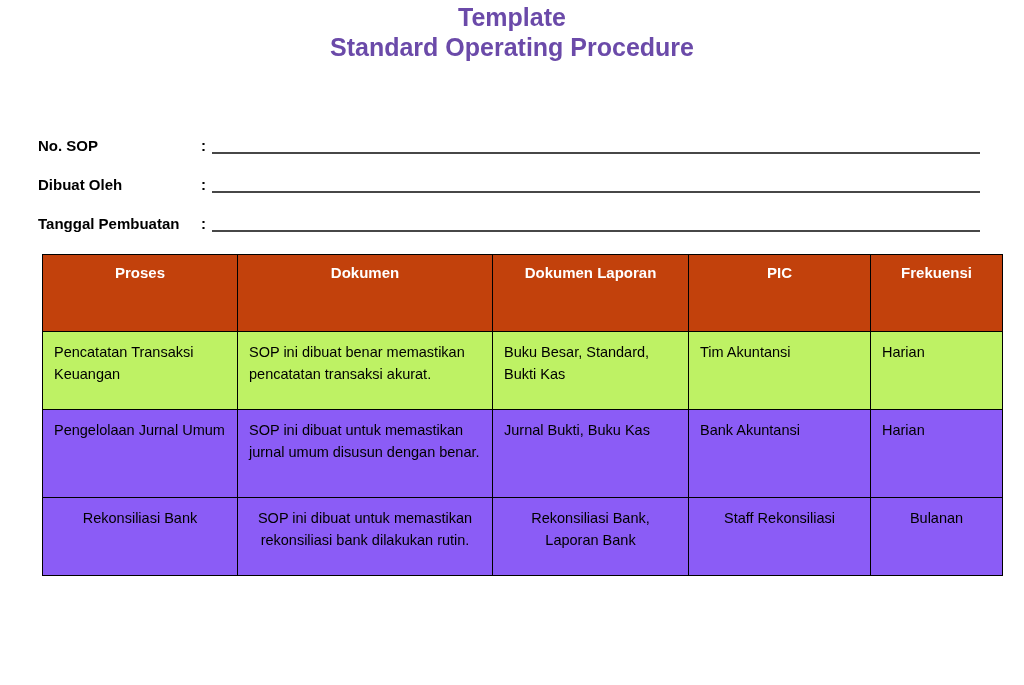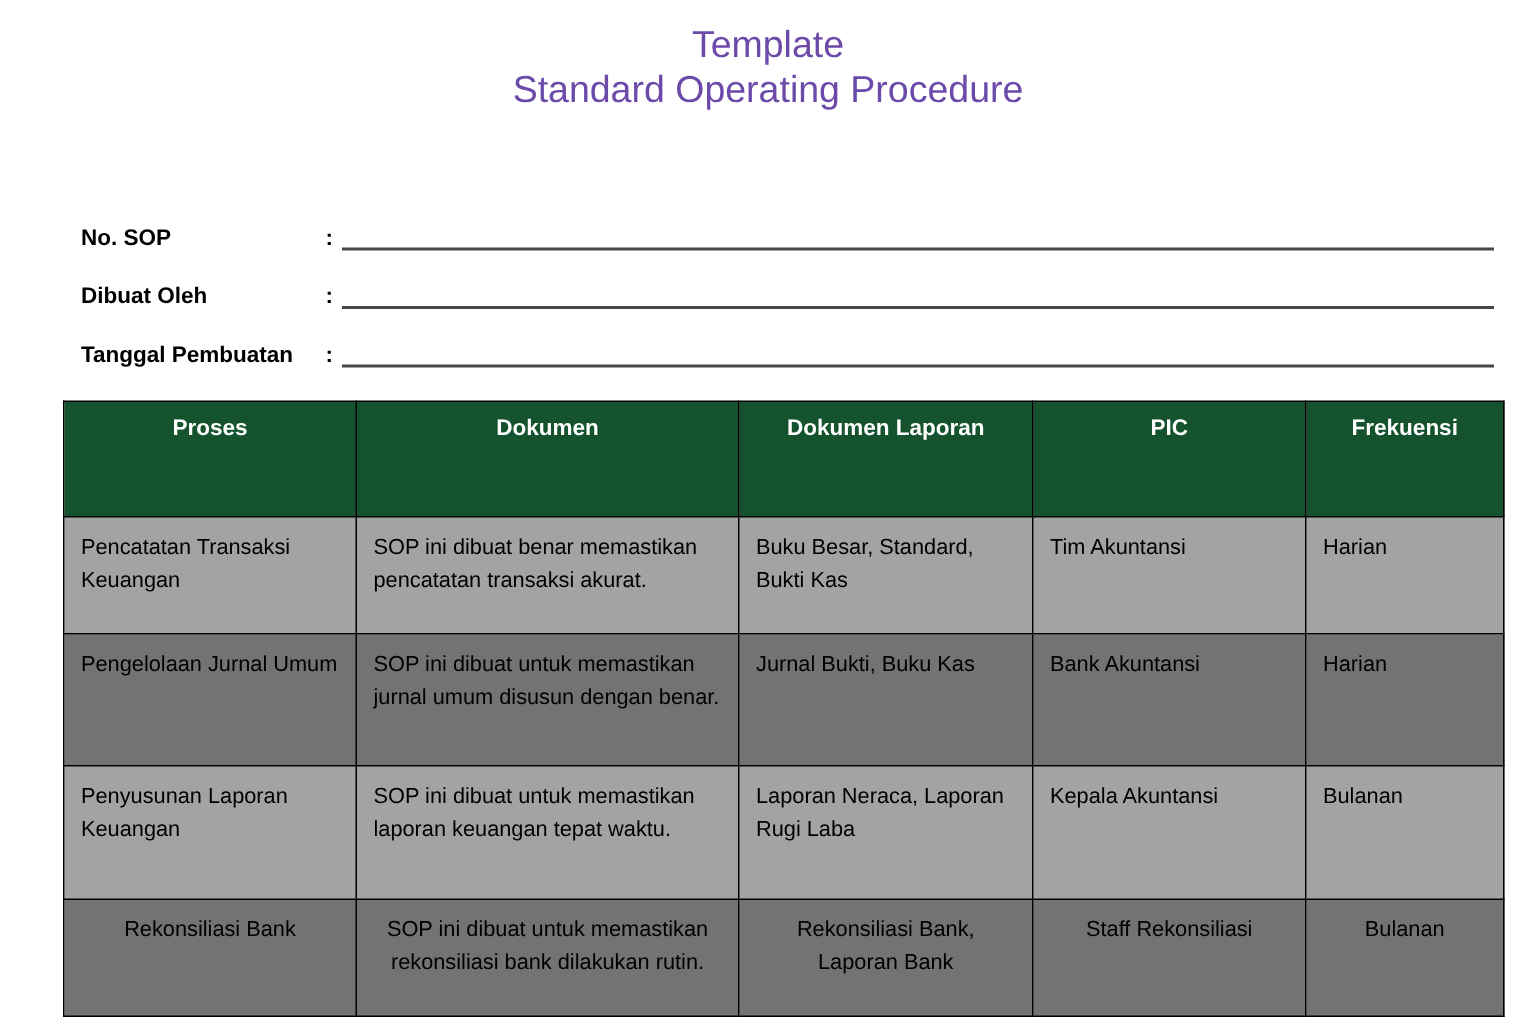--- a/index.html
+++ b/index.html
@@ -7,32 +7,32 @@
     width: 1024px; height: 685px;
     background: #ffffff;
     font-family: "Liberation Sans", sans-serif;
     color: #000000;
     overflow: hidden;
   }
   .page { position: relative; width: 1024px; height: 685px; }
 
   
   .doc-title {
-    margin-top: 15px;
+    margin-top: 2px;
     text-align: center;
     color: #6b4aa9;
-    font-weight: normal;
+    font-weight: bold;
     font-size: 25px;
     line-height: 30px;
   }
 
   
   .form-section {
     position: absolute;
-    left: 54px; top: 131px;
+    left: 38px; top: 131px;
     width: 942px;
   }
   .form-row {
     display: flex;
     align-items: flex-end;
     height: 21px;
     margin-bottom: 18px;
     font-size: 15px;
   }
   .form-label {
@@ -58,39 +58,39 @@
     border-collapse: collapse;
     width: 960px;
     table-layout: fixed;
   }
   table.sop-table th, table.sop-table td {
     border: 1.6px solid #000000;
     vertical-align: top;
     text-align: left;
   }
   table.sop-table th {
-    background: #14532d;
+    background: #c2410c;
     color: #ffffff;
     font-weight: bold;
     font-size: 15px;
     text-align: center;
     height: 77px;
     padding: 9px 6px 0 6px;
   }
   table.sop-table td {
     font-size: 14.5px;
     line-height: 1.55;
     padding: 9px 11px;
-    background: #a3a3a3;
+    background: #bef264;
   }
   tr.row-h1 td { height: 78px; }
   tr.row-h2 td { height: 88px; }
   tr.row-h3 td { height: 89px; }
   tr.row-h4 td { height: 78px; text-align: center; }
-  tr.alt td { background: #737373; }
+  tr.alt td { background: #8b5cf6; }
 
   .col-proses   { width: 195px; }
   .col-tujuan   { width: 255px; }
   .col-dokumen  { width: 196px; }
   .col-pic      { width: 182px; }
   .col-frek     { width: 132px; }
 </style>
 </head>
 <body>
 
@@ -145,27 +145,20 @@
           <td>Tim Akuntansi</td>
           <td>Harian</td>
         </tr>
         <tr class="row-h2 alt">
           <td>Pengelolaan Jurnal Umum</td>
           <td>SOP ini dibuat untuk memastikan jurnal umum disusun dengan benar.</td>
           <td>Jurnal Bukti, Buku Kas</td>
           <td>Bank Akuntansi</td>
           <td>Harian</td>
         </tr>
-        <tr class="row-h3">
-          <td>Penyusunan Laporan Keuangan</td>
-          <td>SOP ini dibuat untuk memastikan laporan keuangan tepat waktu.</td>
-          <td>Laporan Neraca, Laporan Rugi Laba</td>
-          <td>Kepala Akuntansi</td>
-          <td>Bulanan</td>
-        </tr>
         <tr class="row-h4 alt">
           <td>Rekonsiliasi Bank</td>
           <td>SOP ini dibuat untuk memastikan rekonsiliasi bank dilakukan rutin.</td>
           <td>Rekonsiliasi Bank, Laporan Bank</td>
           <td>Staff Rekonsiliasi</td>
           <td>Bulanan</td>
         </tr>
       </tbody>
     </table>
   </div>

